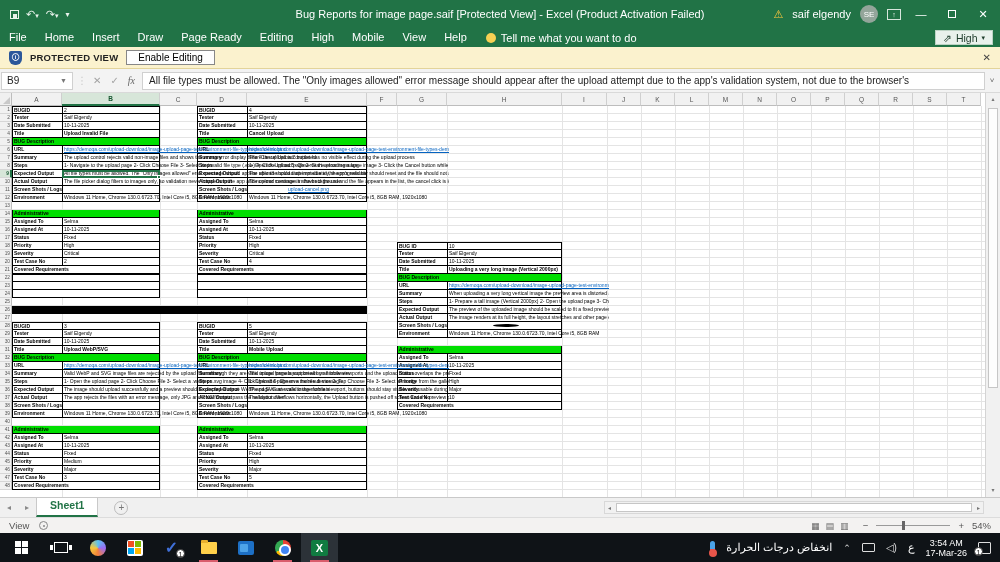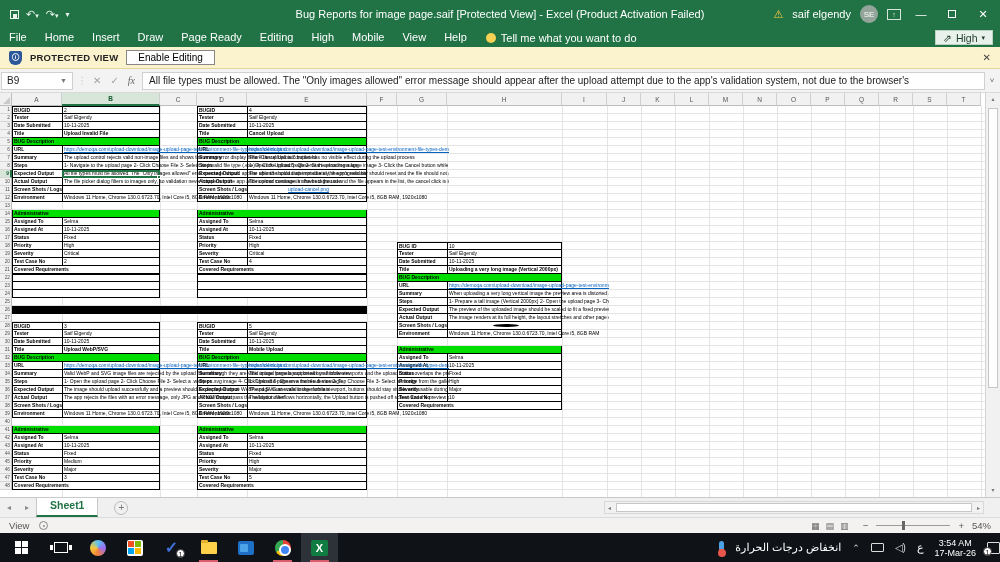--- a/index.html
+++ b/index.html
@@ -111,21 +111,21 @@
   .store i:nth-child(1){background:#f25022}.store i:nth-child(2){background:#7fba00}
   .store i:nth-child(3){background:#00a4ef}.store i:nth-child(4){background:#ffb900}
   .todo-check { color:#3f6fd8; font-size:16px; font-weight:bold; }
   .folder { width:16px; height:12px; background:#ffd04a; border-radius:1px; position:relative; }
   .folder:before { content:""; position:absolute; left:0; top:-2px; width:7px; height:3px; background:#e9b02e; border-radius:1px 1px 0 0; }
   .outlook { width:16px; height:14px; background:#1d70c6; border-radius:2px; position:relative; }
   .outlook:after { content:""; position:absolute; left:2px; top:3px; width:8px; height:8px; background:#4da3e8; border-radius:1px; }
   .chrome { width:16px; height:16px; border-radius:50%; background:conic-gradient(#ea4335 0 33%,#fbbc05 33% 66%,#34a853 66% 100%); position:relative; }
   .chrome:after { content:""; position:absolute; left:4px; top:4px; width:8px; height:8px; border-radius:50%; background:#4285f4; border:2px solid #fff; }
   .exceltile { width:17px; height:16px; background:#107c41; color:#fff; font-weight:bold; font-size:11px; line-height:16px; text-align:center; border-radius:2px; }
-  .tray { margin-left:auto; display:flex; align-items:center; gap:11px; }
+  .tray { margin-left:auto; display:flex; align-items:center; gap:11px; padding-right:9px; }
   .thermo { width:5px; height:14px; border-radius:3px; background:linear-gradient(to bottom,#4aa3e8 0 55%,#e8554a 55% 100%); position:relative; }
   .thermo:after { content:""; position:absolute; left:-1.5px; bottom:-2px; width:8px; height:8px; border-radius:50%; background:#e8554a; }
   .weather-text { font-size:11px; direction:rtl; }
   .tray-chev { font-size:9px; color:#ddd; }
   .kbd-glyph { width:13px; height:9px; border:1px solid #ddd; border-radius:1px; }
   .spk { font-size:10px; color:#ddd; }
   .lang { font-size:11px; }
   .clock { font-size:9px; line-height:10px; text-align:center; }
   .notif { width:13px; height:12px; border:1.3px solid #ddd; border-radius:1px; position:relative; }
   .notif .badge { right:auto; left:-5px; bottom:-3px; }

